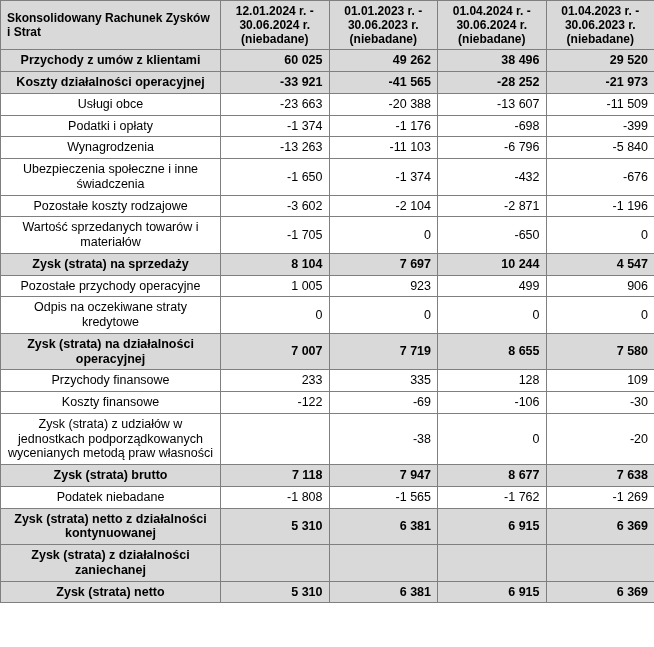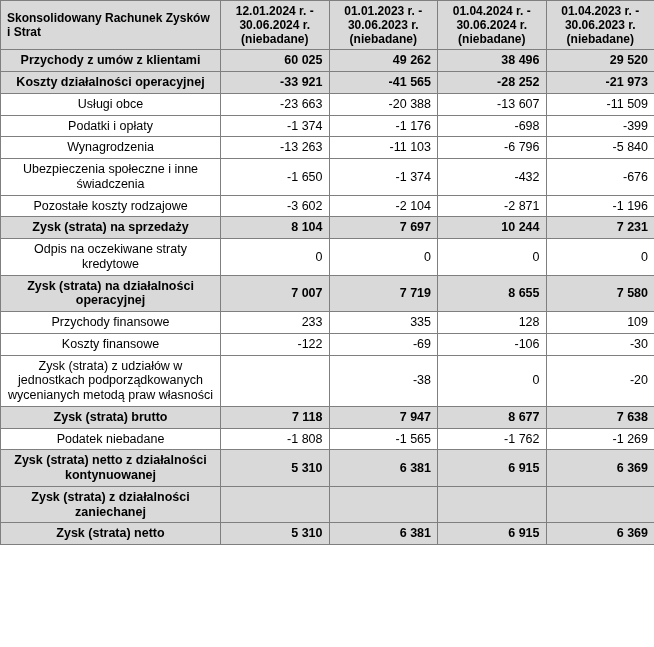--- a/index.html
+++ b/index.html
@@ -127,26 +127,40 @@
           <td class="val">-432</td>
           <td class="val">-676</td>
         </tr>
         <tr class="plain">
           <td class="label">Pozostałe koszty rodzajowe</td>
           <td class="val">-3 602</td>
           <td class="val">-2 104</td>
           <td class="val">-2 871</td>
           <td class="val">-1 196</td>
         </tr>
+        <tr class="plain">
+          <td class="label">Wartość sprzedanych towarów i materiałów</td>
+          <td class="val">-1 705</td>
+          <td class="val">0</td>
+          <td class="val">-650</td>
+          <td class="val">0</td>
+        </tr>
         <tr class="bold">
           <td class="label">Zysk  (strata) na sprzedaży</td>
           <td class="val">8 104</td>
           <td class="val">7 697</td>
           <td class="val">10 244</td>
-          <td class="val">7 231</td>
+          <td class="val">4 547</td>
+        </tr>
+        <tr class="plain">
+          <td class="label">Pozostałe przychody operacyjne</td>
+          <td class="val">1 005</td>
+          <td class="val">923</td>
+          <td class="val">499</td>
+          <td class="val">906</td>
         </tr>
         <tr class="plain">
           <td class="label">Odpis na oczekiwane straty kredytowe</td>
           <td class="val">0</td>
           <td class="val">0</td>
           <td class="val">0</td>
           <td class="val">0</td>
         </tr>
         <tr class="bold">
           <td class="label">Zysk (strata) na działalności operacyjnej</td>

